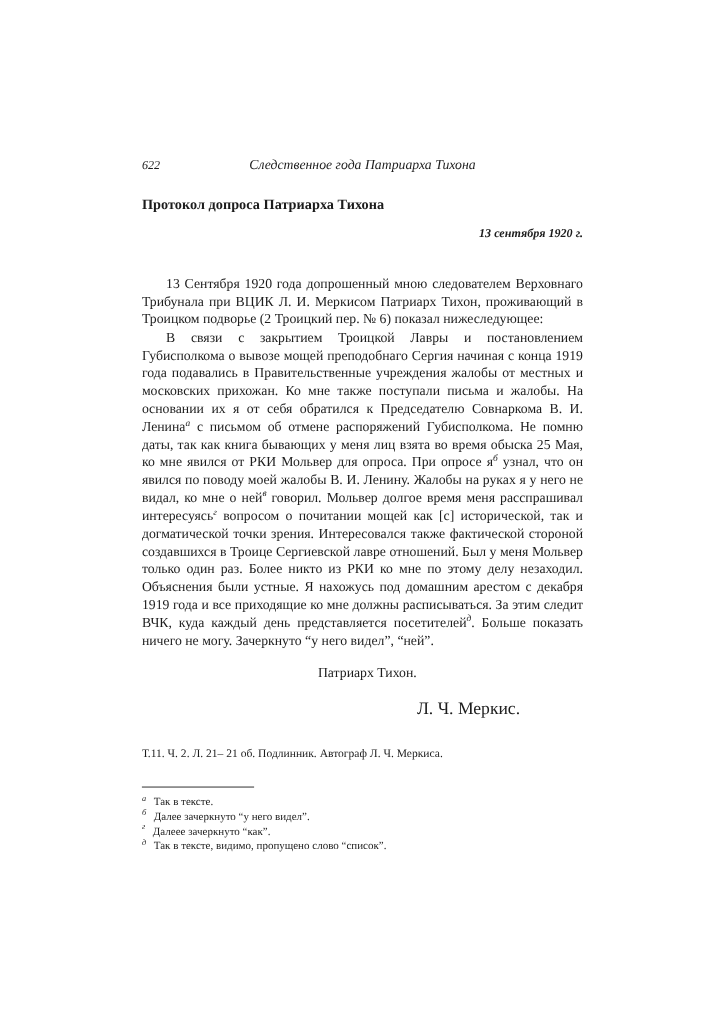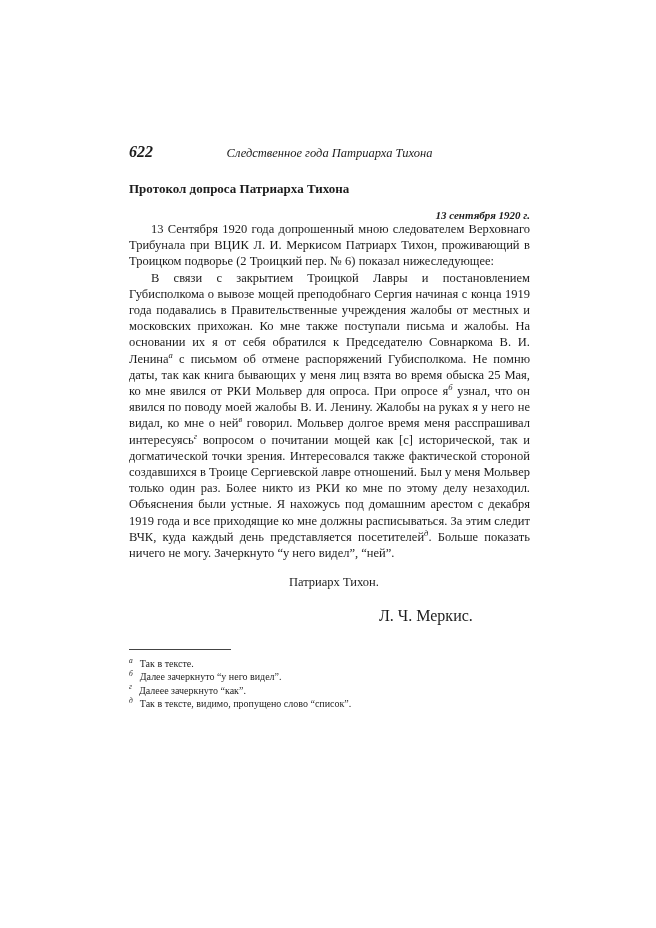--- a/index.html
+++ b/index.html
@@ -23,23 +23,23 @@
     top: 143px;
     width: 401px;
   }
   .header-row {
     display: flex;
     align-items: baseline;
     font-size: 12.5px;
     margin-bottom: 20px;
   }
   .page-number {
-    font-weight: bold;
+    font-weight: normal;
     font-style: italic;
-    font-size: 16px;
+    font-size: 11px;
     min-width: 40px;
   }
   .running-title {
     flex: 1;
     text-align: center;
     font-style: italic;
     padding-right: 40px;
   }
   .doc-number {
     text-align: center;
@@ -50,21 +50,21 @@
   .doc-title {
     font-weight: bold;
     font-size: 13px;
     margin-bottom: 12px;
   }
   .doc-date {
     text-align: right;
     font-weight: bold;
     font-style: italic;
     font-size: 11px;
-    margin-bottom: 0;
+    margin-bottom: 32px;
   }
   .body-text p {
     font-size: 12.5px;
     line-height: 16.2px;
     text-align: justify;
     text-indent: 22px;
   }
   sup.fn-marker {
     font-size: 8.5px;
     font-style: italic;
@@ -115,20 +115,21 @@
     <div class="doc-date">13 сентября 1920 г.</div>
 
     <div class="body-text" id="paragraphs">
         <p>13 Сентября 1920 года допрошенный мною следователем Верховнаго Трибунала при ВЦИК Л. И. Меркисом Патриарх Тихон, проживающий в Троицком подворье (2 Троицкий пер. № 6) показал нижеследующее:</p>
         <p>В связи с закрытием Троицкой Лавры и постановлением Губисполкома о вывозе мощей преподобнаго Сергия начиная с конца 1919 года подавались в Правительственные учреждения жалобы от местных и московских прихожан. Ко мне также поступали письма и жалобы. На основании их я от себя обратился к Председателю Совнаркома В. И. Ленина<sup class="fn-marker">а</sup> с письмом об отмене распоряжений Губисполкома. Не помню даты, так как книга бывающих у меня лиц взята во время обыска 25 Мая, ко мне явился от РКИ Мольвер для опроса. При опросе я<sup class="fn-marker">б</sup> узнал, что он явился по поводу моей жалобы В. И. Ленину. Жалобы на руках я у него не видал, ко мне о ней<sup class="fn-marker">в</sup> говорил. Мольвер долгое время меня расспрашивал интересуясь<sup class="fn-marker">г</sup> вопросом о почитании мощей как [с] исторической, так и догматической точки зрения. Интересовался также фактической стороной создавшихся в Троице Сергиевской лавре отношений. Был у меня Мольвер только один раз. Более никто из РКИ ко мне по этому делу незаходил. Объяснения были устные. Я нахожусь под домашним арестом с декабря 1919 года и все приходящие ко мне должны расписываться. За этим следит ВЧК, куда каждый день представляется посетителей<sup class="fn-marker">д</sup>. Больше показать ничего не могу. Зачеркнуто “у него видел”, “ней”.</p>
       </div>
 
     <div class="signature-left">Патриарх Тихон.</div>
     <div class="signature-right">Л. Ч. Меркис.</div>
 
+    <div class="source-line">Т.11. Ч. 2. Л. 21– 21 об. Подлинник. Автограф Л. Ч. Меркиса.</div>
 
     <hr class="footnote-rule">
 
     <ol class="footnotes" id="footnotes">
         <li><sup class="fn-marker">а</sup><span>Так в тексте.</span></li>
         <li><sup class="fn-marker">б</sup><span>Далее зачеркнуто “у него видел”.</span></li>
         <li><sup class="fn-marker">г</sup><span>Далеее зачеркнуто “как”.</span></li>
         <li><sup class="fn-marker">д</sup><span>Так в тексте, видимо, пропущено слово “список”.</span></li>
       </ol>
 

